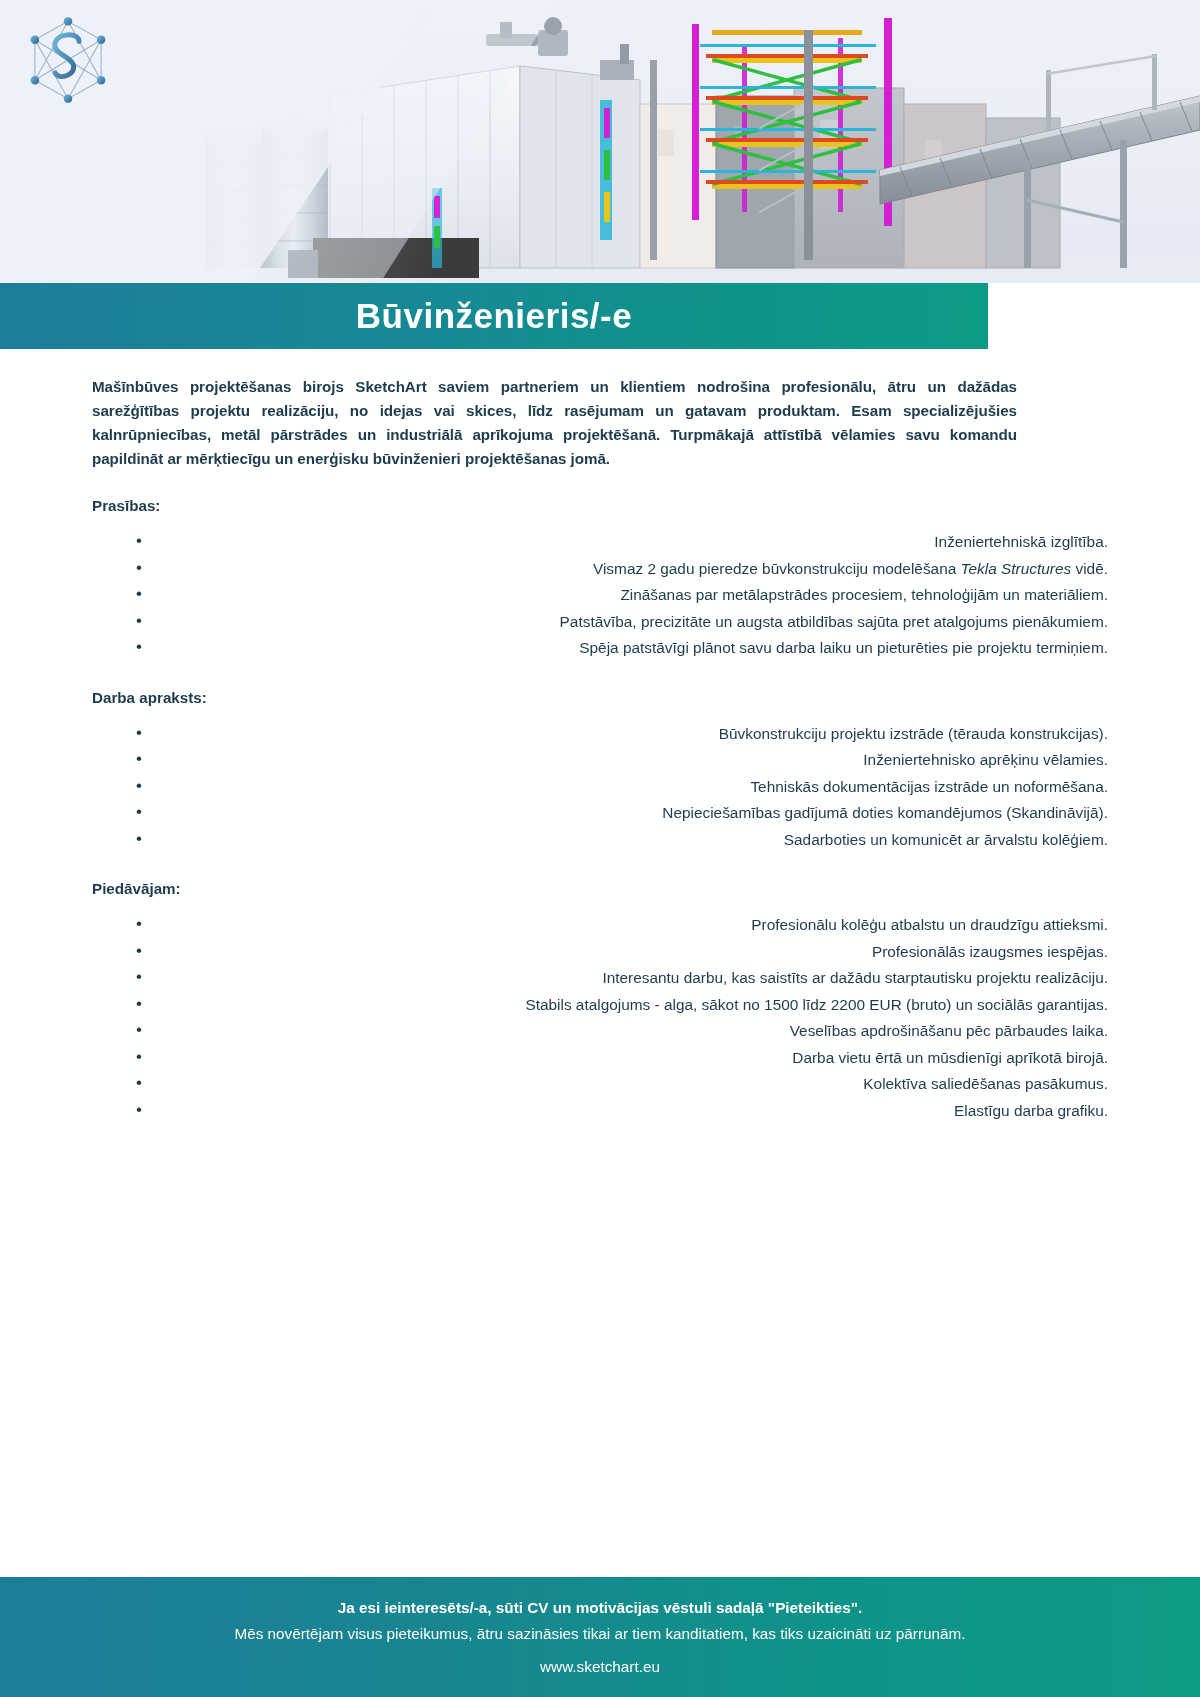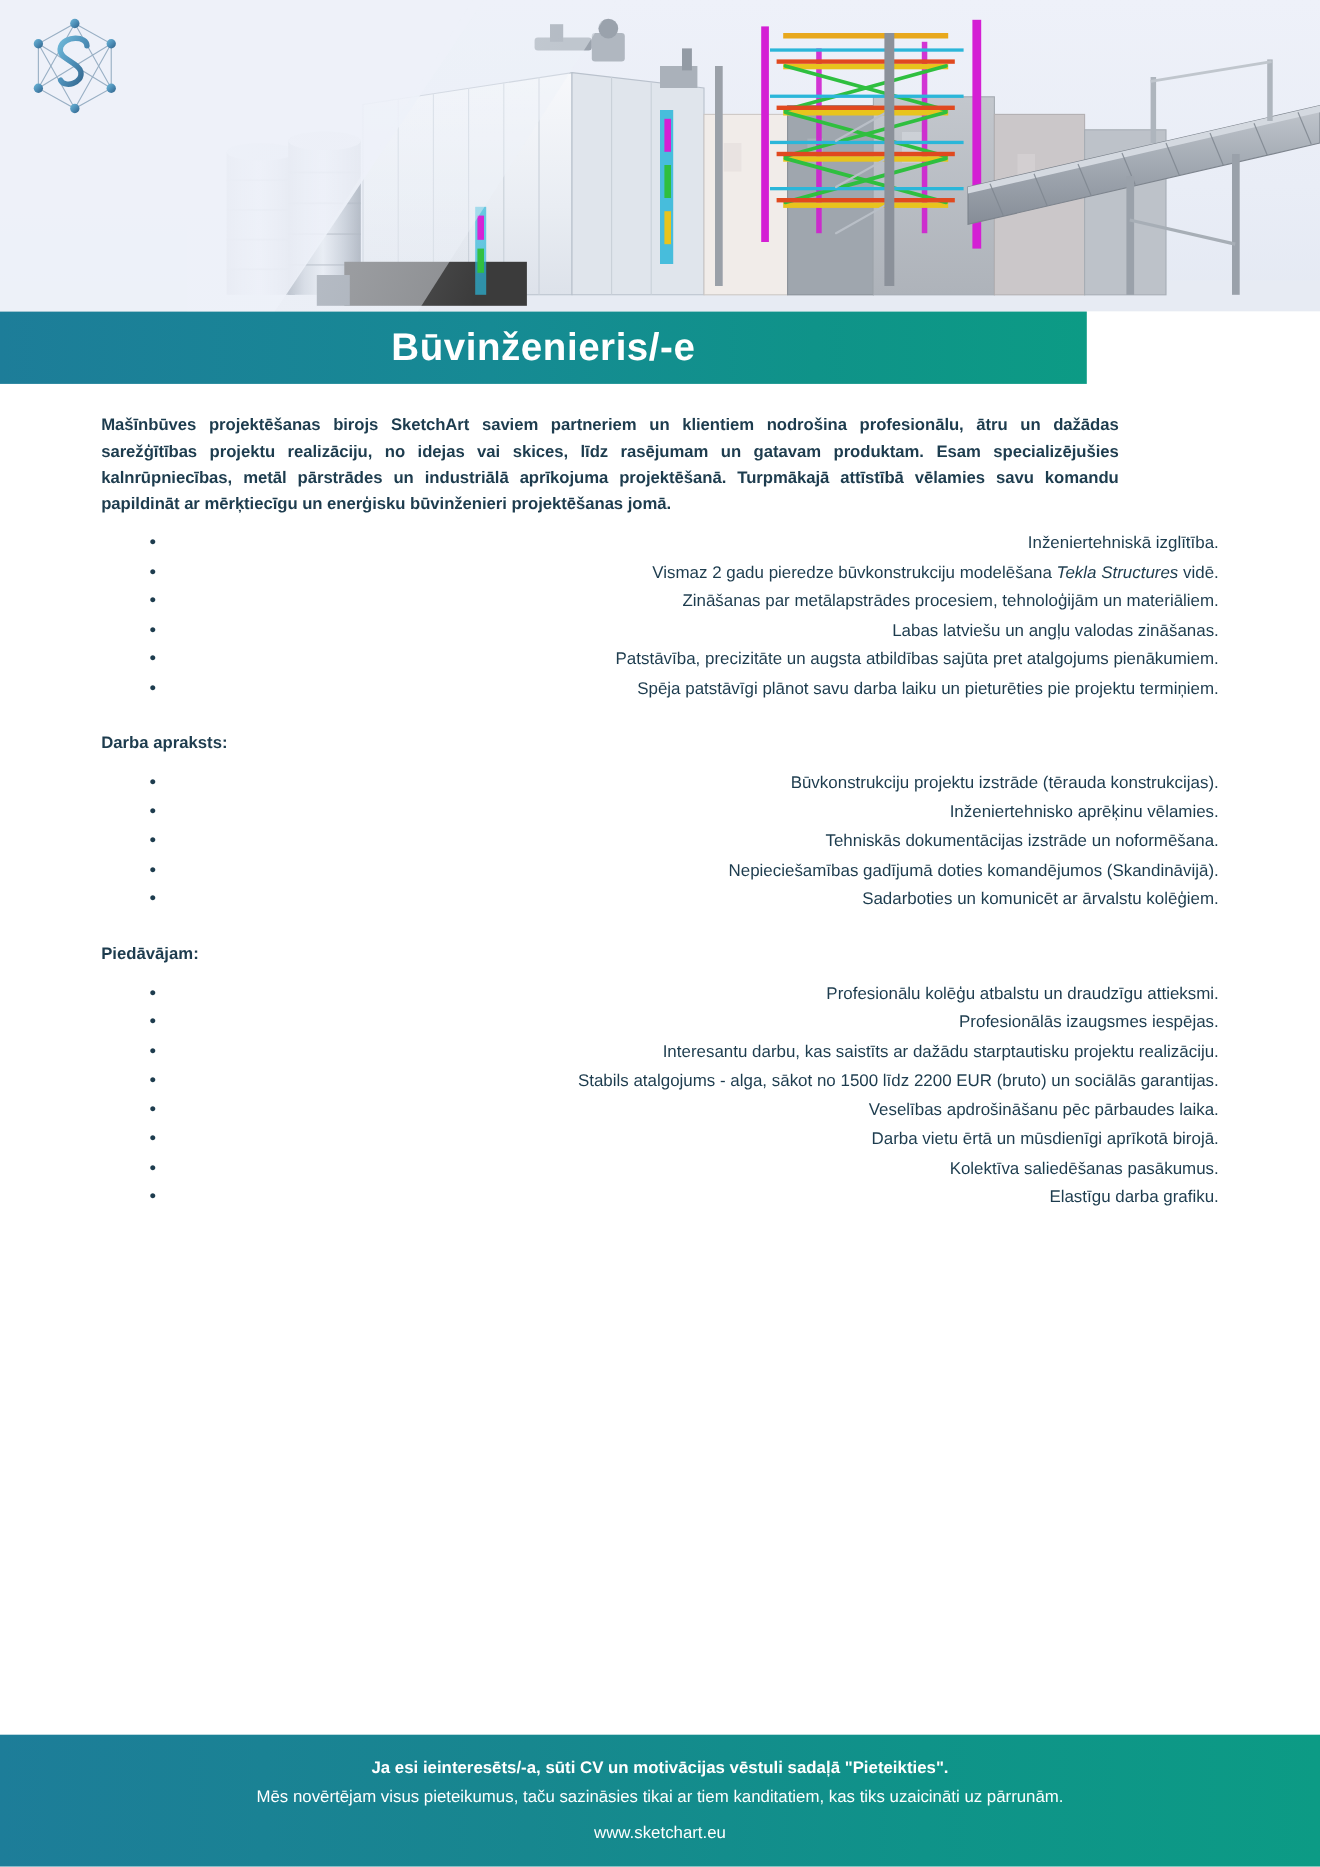--- a/index.html
+++ b/index.html
@@ -326,26 +326,26 @@
 
 <div class="title-banner">
   <h1>Būvinženieris/-e</h1>
 </div>
 
 <div class="content">
 
   <p class="intro">Mašīnbūves projektēšanas birojs SketchArt saviem partneriem un klientiem nodrošina profesionālu, ātru un dažādas sarežģītības projektu realizāciju, no idejas vai skices, līdz rasējumam un gatavam produktam. Esam specializējušies kalnrūpniecības, metāl pārstrādes un industriālā aprīkojuma projektēšanā. Turpmākajā attīstībā vēlamies savu komandu papildināt ar mērķtiecīgu un enerģisku būvinženieri projektēšanas jomā.</p>
 
   <div id="sections-root">
+      <div class="sec-head">Prasības:</div>
       <div class="gap-sm"></div>
       <ul class="blist">
         <li>Inženiertehniskā izglītība.</li>
         <li>Vismaz 2 gadu pieredze būvkonstrukciju modelēšana <i>Tekla Structures</i> vidē.</li>
         <li>Zināšanas par metālapstrādes procesiem, tehnoloģijām un materiāliem.</li>
-        <li>Labas latviešu un angļu valodas zināšanas.</li>
         <li>Patstāvība, precizitāte un augsta atbildības sajūta pret atalgojums pienākumiem.</li>
         <li>Spēja patstāvīgi plānot savu darba laiku un pieturēties pie projektu termiņiem.</li>
       </ul>
       <div class="sec-head">Darba apraksts:</div>
       <div class="gap-sm"></div>
       <ul class="blist">
         <li>Būvkonstrukciju projektu izstrāde (tērauda konstrukcijas).</li>
         <li>Inženiertehnisko aprēķinu vēlamies.</li>
         <li>Tehniskās dokumentācijas izstrāde un noformēšana.</li>
         <li>Nepieciešamības gadījumā doties komandējumos (Skandināvijā).</li>
@@ -362,15 +362,15 @@
         <li>Darba vietu ērtā un mūsdienīgi aprīkotā birojā.</li>
         <li>Kolektīva saliedēšanas pasākumus.</li>
         <li>Elastīgu darba grafiku.</li>
       </ul>
     </div>
 
 </div>
 
 <div class="footer">
   <div class="f1">Ja esi ieinteresēts/-a, sūti CV un motivācijas vēstuli sadaļā "Pieteikties".</div>
-  <div class="f2">Mēs novērtējam visus pieteikumus, taču sazināsies tikai ar tiem kanditatiem, kas tiks uzaicināti uz pārrunām.</div>
+  <div class="f2">Mēs novērtējam visus pieteikumus, ātru sazināsies tikai ar tiem kanditatiem, kas tiks uzaicināti uz pārrunām.</div>
   <div class="f3">www.sketchart.eu</div>
 </div>
 
 </body></html>

